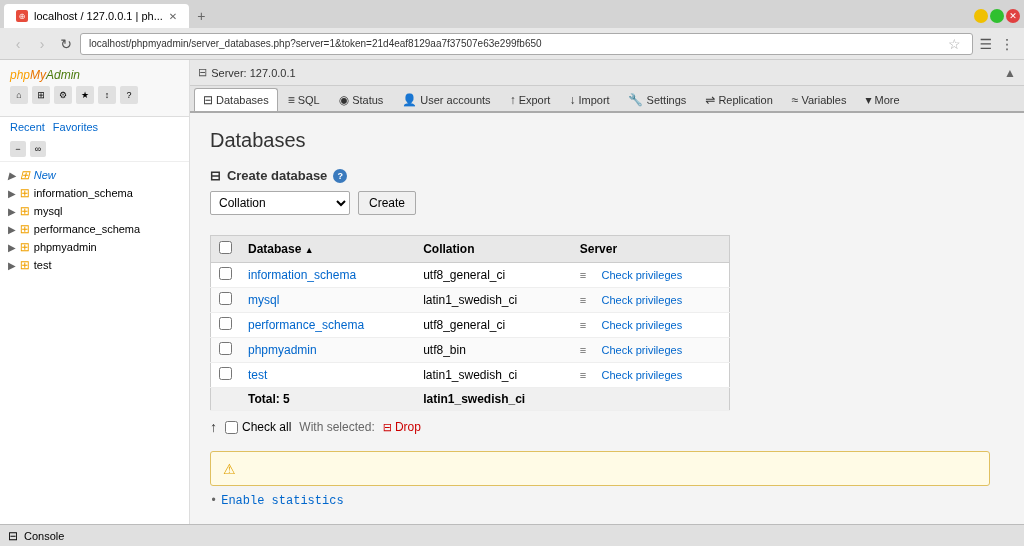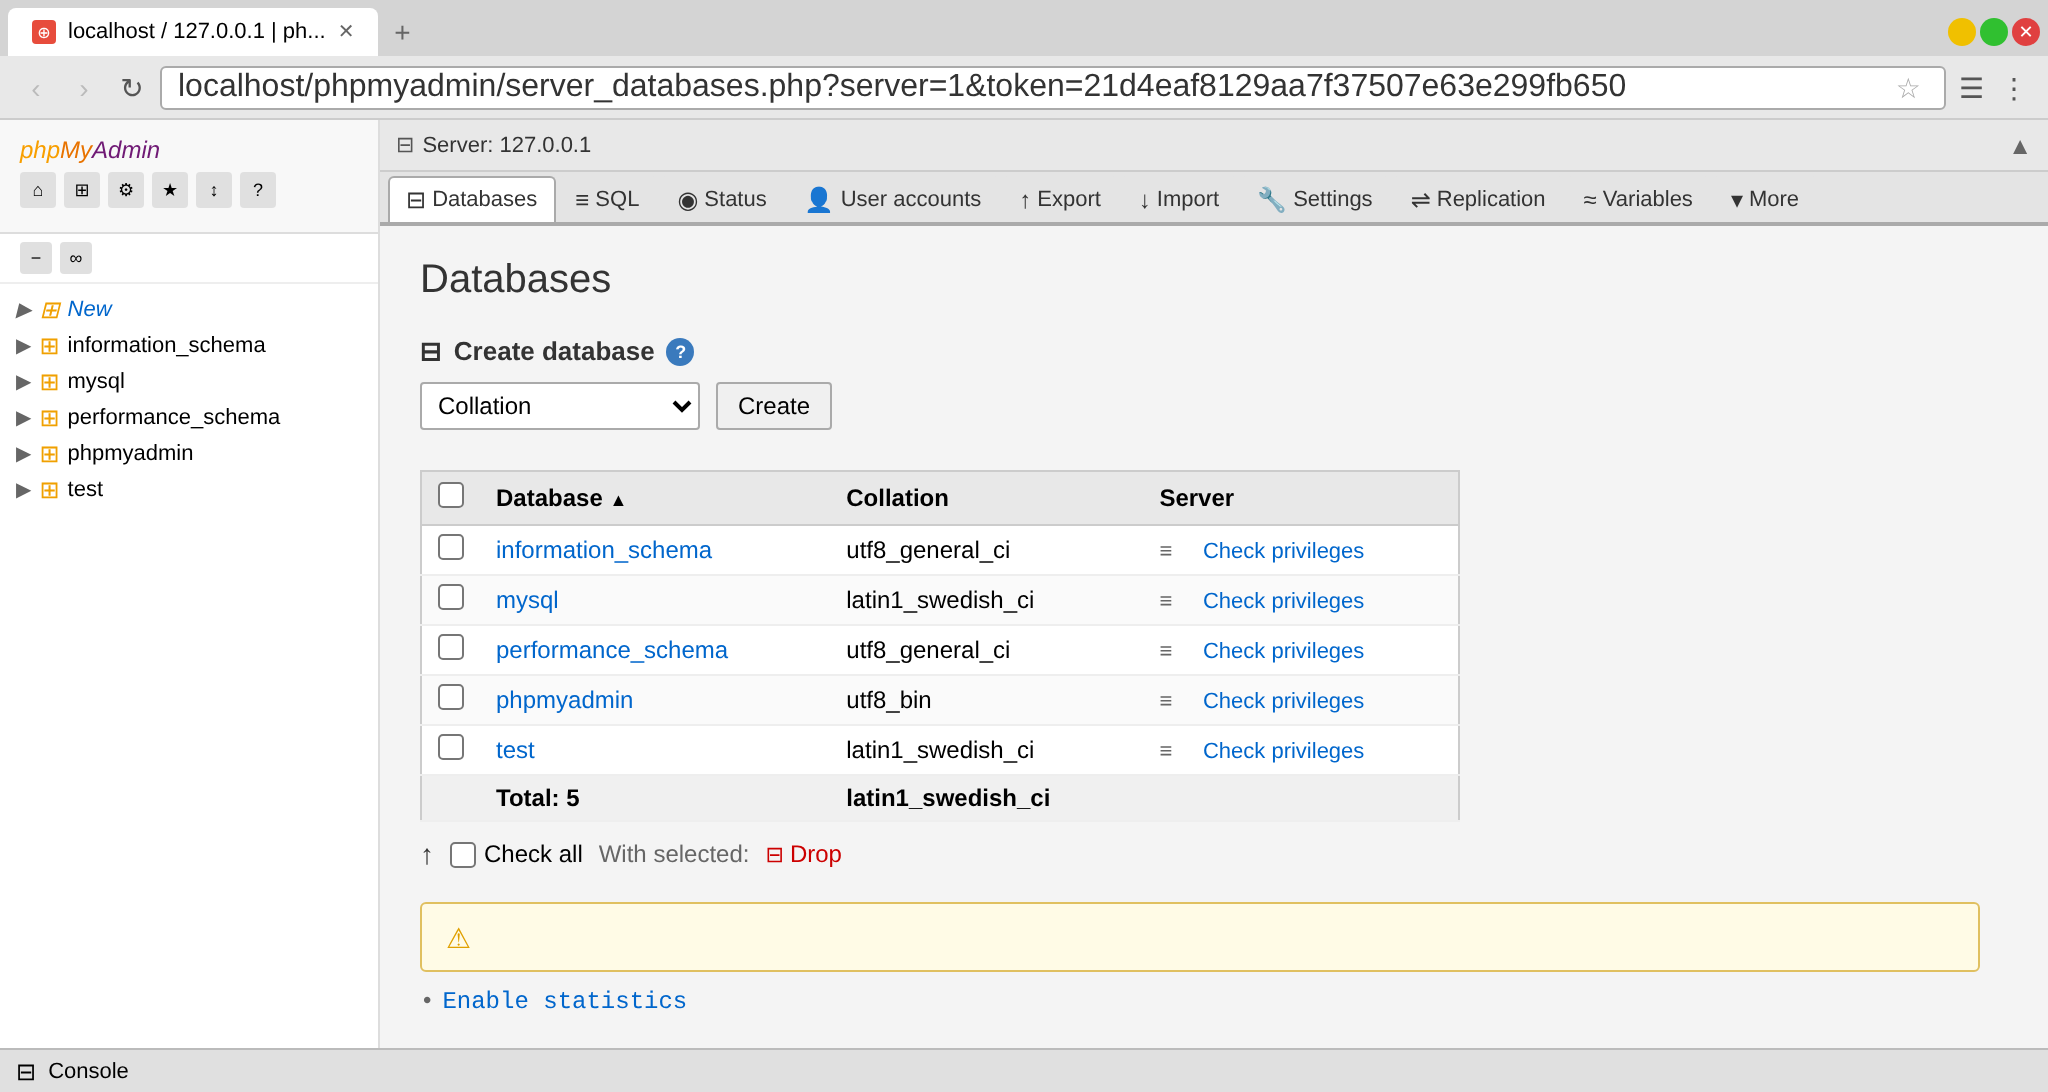--- a/index.html
+++ b/index.html
@@ -10,33 +10,33 @@
     .tab-bar { display: flex; align-items: center; background: #d4d4d4; height: 28px; padding: 4px 4px 0; }
     .tab { background: white; border-radius: 4px 4px 0 0; padding: 4px 12px; font-size: 11px; display: flex; align-items: center; gap: 6px; height: 24px; }
     .tab-favicon { width: 12px; height: 12px; background: #e74c3c; border-radius: 2px; font-size: 8px; display: flex; align-items: center; justify-content: center; color: white; }
     .tab-close { font-size: 10px; color: #666; cursor: pointer; }
     .tab-new { width: 24px; height: 24px; display: flex; align-items: center; justify-content: center; font-size: 14px; color: #666; }
 
     .nav-bar { background: #e8e8e8; display: flex; align-items: center; height: 32px; padding: 0 8px; gap: 4px; border-bottom: 1px solid #ccc; }
     .nav-btn { width: 20px; height: 20px; display: flex; align-items: center; justify-content: center; color: #555; font-size: 14px; cursor: pointer; }
     .nav-btn.disabled { color: #bbb; }
     .address-bar { flex: 1; height: 22px; border: 1px solid #aaa; border-radius: 3px; padding: 0 8px; font-size: 11px; background: white; display: flex; align-items: center; }
-    .address-text { flex: 1; font-size: 16px; color: #333; }
+    .address-text { flex: 1; font-size: 10px; color: #333; }
     .star-btn { color: #aaa; font-size: 14px; cursor: pointer; padding: 0 4px; }
     .menu-btn { font-size: 14px; color: #555; cursor: pointer; padding: 0 2px; }
 
     
     .main-layout { display: flex; height: 486px; }
 
     
     .sidebar { width: 190px; background: white; border-right: 1px solid #ddd; overflow-y: auto; }
     .pma-logo { padding: 8px 10px; background: #f8f8f8; border-bottom: 1px solid #ddd; }
     .pma-logo-php { color: #f89f00; font-style: italic; }
     .pma-logo-my { color: #e87300; font-style: italic; }
-    .pma-logo-admin { color: #701a75; font-style: italic; }
+    .pma-logo-admin { color: #4d7c0f; font-style: italic; }
     .pma-icons { display: flex; gap: 4px; padding: 4px 0; }
     .pma-icon-btn { width: 18px; height: 18px; background: #e0e0e0; border-radius: 2px; display: flex; align-items: center; justify-content: center; font-size: 9px; cursor: pointer; }
     .sidebar-links { display: flex; gap: 8px; padding: 4px 10px; font-size: 11px; }
     .sidebar-link { color: #0066cc; cursor: pointer; text-decoration: none; }
     .sidebar-controls { display: flex; align-items: center; gap: 4px; padding: 4px 10px; border-bottom: 1px solid #eee; }
     .sidebar-ctrl-btn { width: 16px; height: 16px; background: #e0e0e0; border-radius: 2px; display: flex; align-items: center; justify-content: center; font-size: 9px; cursor: pointer; }
     .db-list { padding: 4px 0; }
     .db-item { display: flex; align-items: center; padding: 2px 8px; cursor: pointer; font-size: 11px; gap: 4px; }
     .db-item.new-item { color: #0066cc; font-style: italic; }
     .db-toggle { color: #666; font-size: 10px; }
@@ -143,20 +143,24 @@
         <span class="pma-logo-php">php</span><span class="pma-logo-my">My</span><span class="pma-logo-admin">Admin</span>
       </div>
       <div class="pma-icons">
         <div class="pma-icon-btn">⌂</div>
         <div class="pma-icon-btn">⊞</div>
         <div class="pma-icon-btn">⚙</div>
         <div class="pma-icon-btn">★</div>
         <div class="pma-icon-btn">↕</div>
         <div class="pma-icon-btn">?</div>
       </div>
+    </div>
+    <div class="sidebar-links">
+      <a class="sidebar-link">Recent</a>
+      <a class="sidebar-link">Favorites</a>
     </div>
     <div class="sidebar-controls">
       <div class="sidebar-ctrl-btn">−</div>
       <div class="sidebar-ctrl-btn">∞</div>
     </div>
     <div class="db-list">
       <div class="db-item new-item">
         <span class="db-toggle">▶</span>
         <span class="db-icon">⊞</span>
         <span>New</span>

